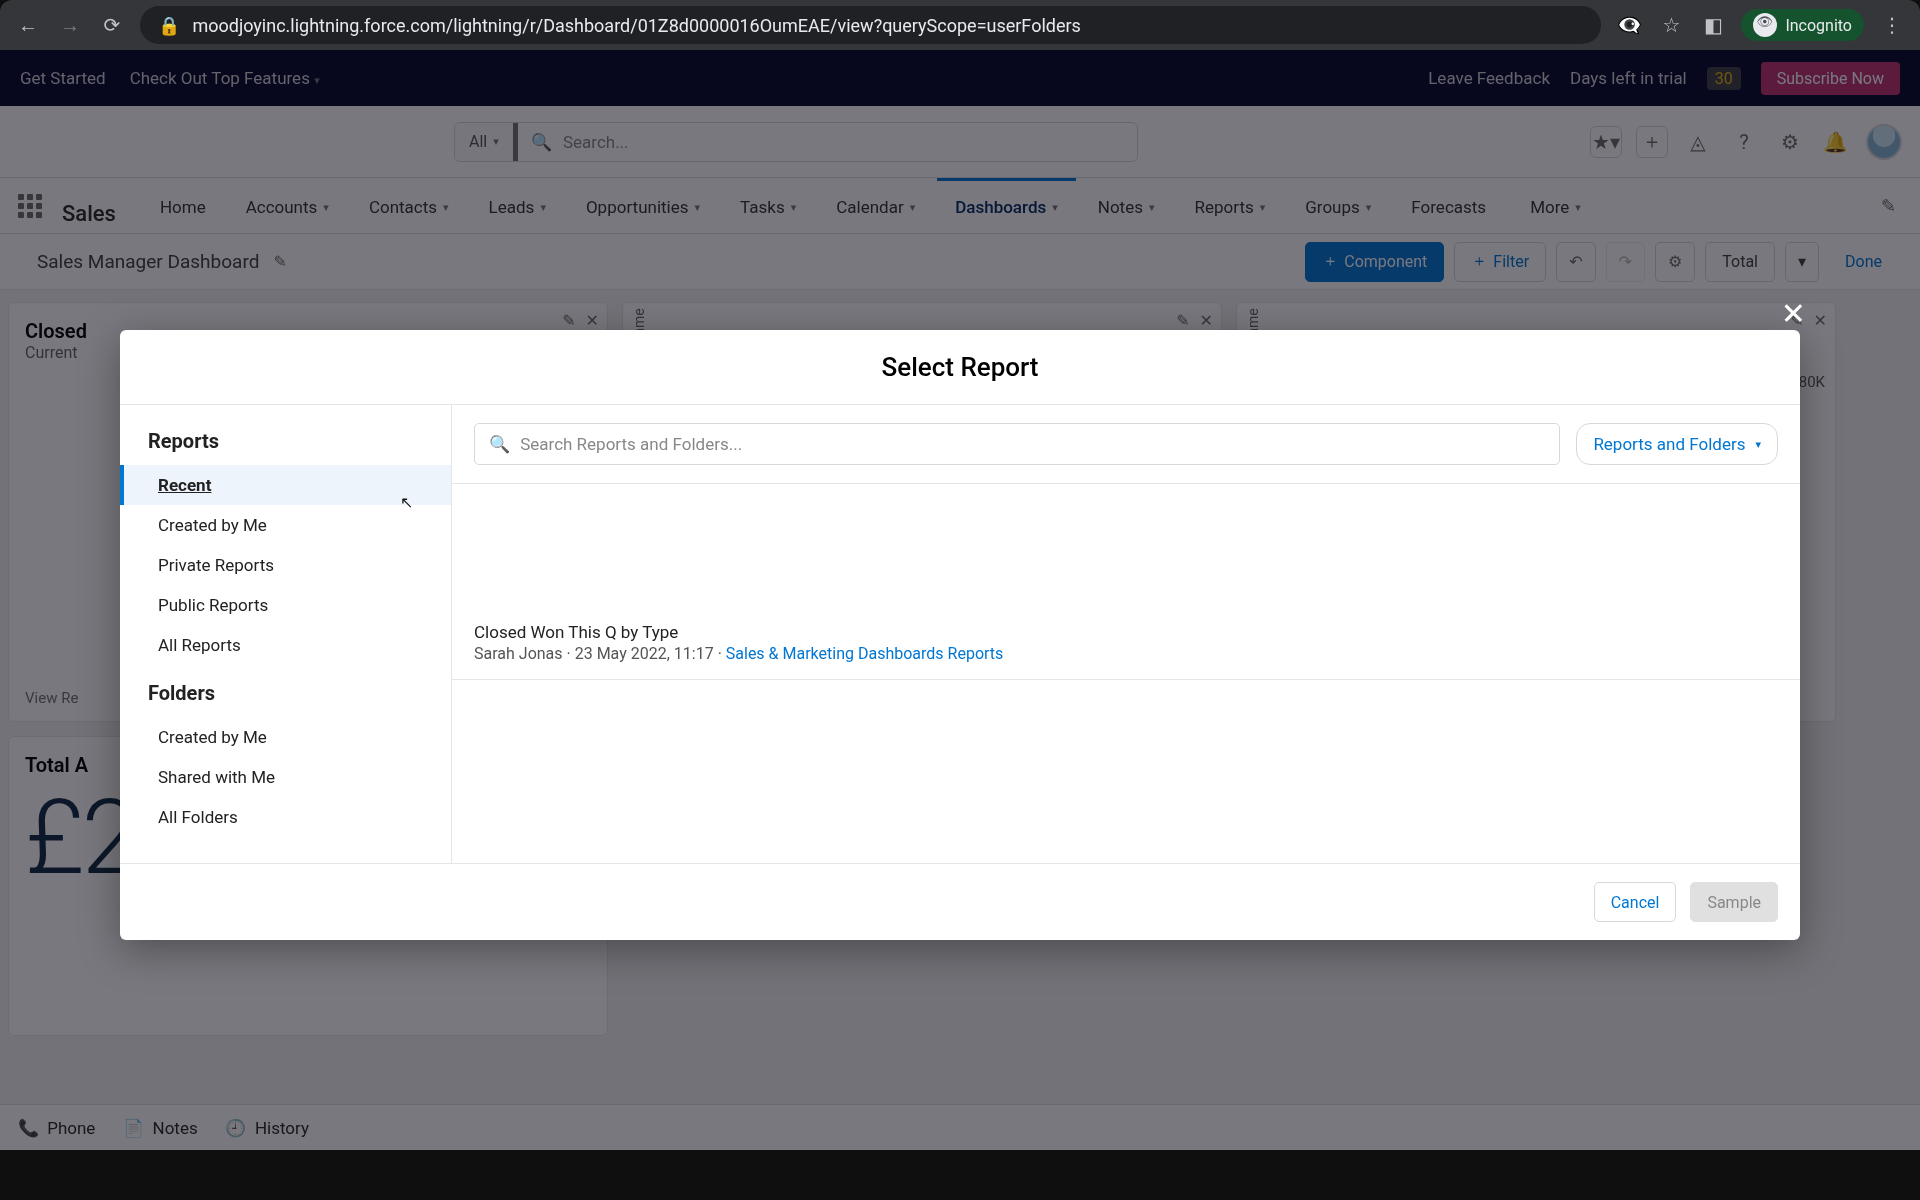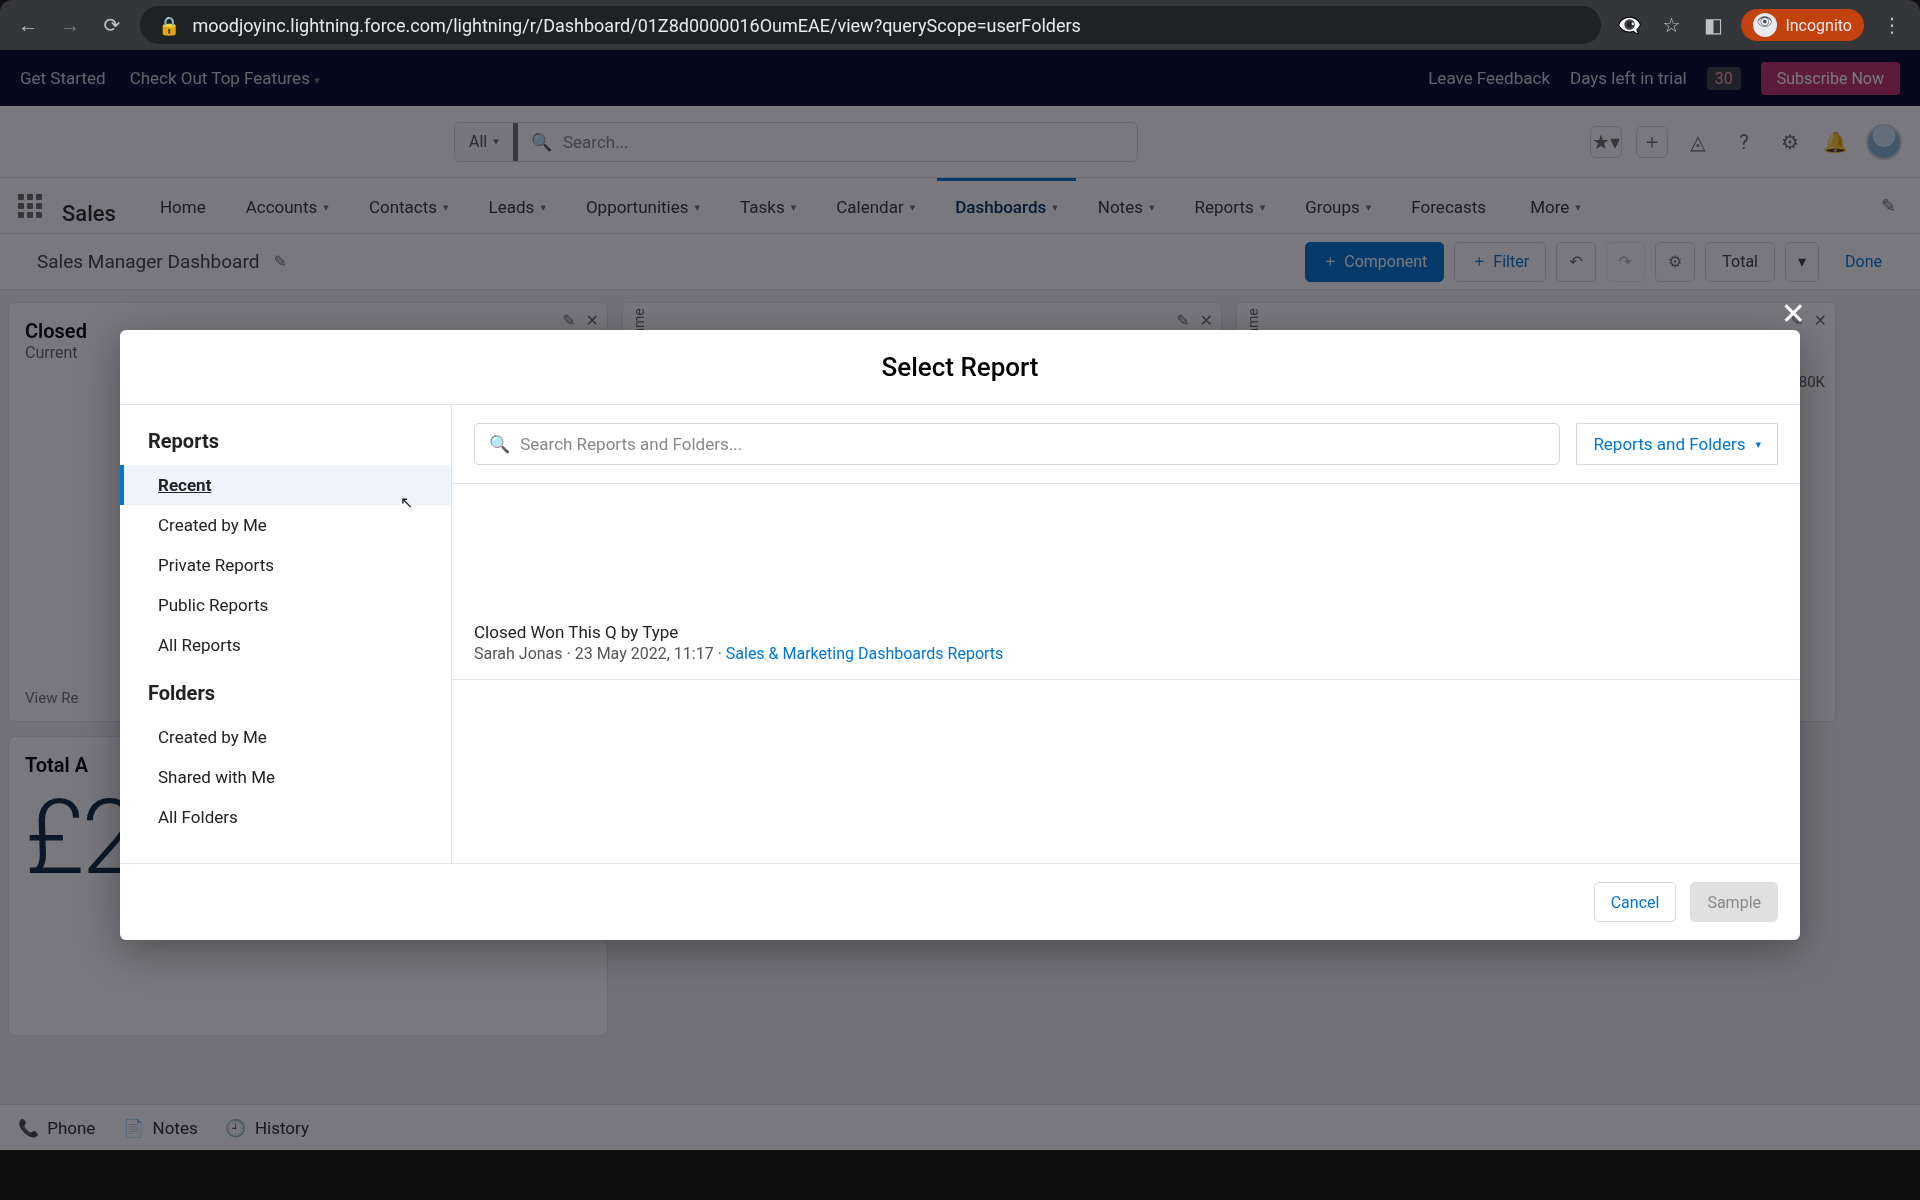--- a/index.html
+++ b/index.html
@@ -18,29 +18,29 @@
 .cloud-icon::after { content:""; position:absolute; width:14px; height:8px; background:#fff; border-radius:6px; left:4px; top:8px; }
 .tab-title { flex:1; white-space:nowrap; overflow:hidden; text-overflow:ellipsis; }
 .tab-close { color:#aaa; font-size:18px; }
 .newtab { color:#e8eaed; font-size:22px; margin-left:10px; }
 .caret-down-tb { margin-left:auto; color:#e8eaed; font-size:14px; }
 
 .urlbar { height:50px; background:#35363a; display:flex; align-items:center; padding:0 14px; gap:14px; color:#e8eaed; }
 .nav-btn { width:28px; height:28px; display:flex; align-items:center; justify-content:center; color:#bfc2c6; font-size:20px; }
 .url-field { flex:1; background:#202124; height:38px; border-radius:19px; display:flex; align-items:center; padding:0 18px; gap:12px; color:#e8eaed; font-size:18px; }
 .url-icons { display:flex; align-items:center; gap:14px; }
-.incog-chip { display:flex; align-items:center; gap:8px; background:#c2410c; border-radius:18px; padding:4px 12px; font-size:16px; }
+.incog-chip { display:flex; align-items:center; gap:8px; background:#14532d; border-radius:18px; padding:4px 12px; font-size:16px; }
 .incog-glyph { width:24px; height:24px; background:#e8eaed; border-radius:50%; position:relative; }
 .incog-glyph::after { content:"👁"; position:absolute; left:3px; top:1px; color:#4a4c51; font-size:13px; }
 
 
 .app { height:calc(100% - 100px); background:#f3f2f2; position:relative; }
 .banner { height:56px; background:#06052b; display:flex; align-items:center; color:#d0d0d8; padding:0 20px; gap:24px; font-size:17px; }
 .banner-right { margin-left:auto; display:flex; align-items:center; gap:20px; }
-.days-badge { background:#3e4044; color:#fca5a5; padding:2px 8px; border-radius:4px; font-size:16px; }
+.days-badge { background:#3e4044; color:#eab308; padding:2px 8px; border-radius:4px; font-size:16px; }
 .subscribe { background:#c23270; color:#fff; padding:7px 16px; border-radius:4px; font-size:16px; }
 
 .global-row { height:72px; background:#fff; display:flex; align-items:center; padding:0 18px; gap:16px; border-bottom:1px solid #ddd; }
 .search-wrap { margin:0 auto; display:flex; border:1px solid #d8d8dc; border-radius:6px; overflow:hidden; height:40px; width:684px;}
 .search-scope { padding:0 14px; display:flex; align-items:center; gap:6px; background:#fafafa; border-right:5px solid #737373; color:#555; font-size:16px; }
 .search-box { flex:1; display:flex; align-items:center; gap:10px; padding:0 14px; color:#888; font-size:17px; }
 .gh-icons { display:flex; align-items:center; gap:14px; }
 .gh-icon { width:32px; height:32px; border-radius:4px; display:flex; align-items:center; justify-content:center; color:#706e6b; font-size:20px; }
 .gh-icon.bordered { border:1px solid #d8d8dc; border-radius:6px; }
 .avatar { width:36px; height:36px; border-radius:50%; background:radial-gradient(circle at 50% 30%, #cfe8f7 40%, #8ab7d4 42%); border:2px solid #d8d8dc; }
@@ -78,21 +78,21 @@
 .modal-close { position:absolute; right:-6px; top:-34px; color:#fff; font-size:30px; cursor:pointer; }
 .modal-title { font-size:26px; font-weight:500; text-align:center; padding:22px 16px; }
 .modal-body { flex:1; display:flex; border-top:1px solid #e5e5e5; border-bottom:1px solid #e5e5e5; min-height:0; }
 .side { width:332px; border-right:1px solid #e5e5e5; padding:18px 0; }
 .side h3 { font-size:20px; font-weight:700; color:#222; padding:6px 28px 12px; }
 .side-item { padding:10px 28px 10px 38px; font-size:17px; color:#222; cursor:pointer; }
 .side-item.active { background:#eef4fb; border-left:4px solid #0176d3; font-weight:700; text-decoration:underline; padding-left:34px; }
 .main { flex:1; display:flex; flex-direction:column; }
 .search-row { padding:18px 22px; display:flex; gap:16px; }
 .report-search { flex:1; border:1px solid #d8d8dc; border-radius:5px; height:42px; display:flex; align-items:center; padding:0 14px; gap:10px; color:#888; font-size:17px; }
-.type-filter { border:1px solid #d8d8dc; border-radius:1px; height:42px; padding:0 16px; display:flex; align-items:center; gap:10px; color:#0176d3; font-size:17px; }
+.type-filter { border:1px solid #d8d8dc; border-radius:14px; height:42px; padding:0 16px; display:flex; align-items:center; gap:10px; color:#0176d3; font-size:17px; }
 .report-list { border-top:1px solid #e5e5e5; flex:1; }
 .report-item { padding:18px 22px 16px; border-bottom:1px solid #e5e5e5; cursor:pointer; margin-top:120px;}
 .report-item .r-title { font-size:17px; color:#222; }
 .report-item .r-meta { font-size:16px; color:#555; margin-top:2px; }
 .report-item .r-meta a { color:#0176d3; text-decoration:none; }
 .modal-foot { padding:18px 22px; display:flex; justify-content:flex-end; gap:14px; }
 .btn.neutral { color:#0176d3; }
 .btn.disabled { background:#e0e0e0; border-color:#e0e0e0; color:#888; }
 
 

